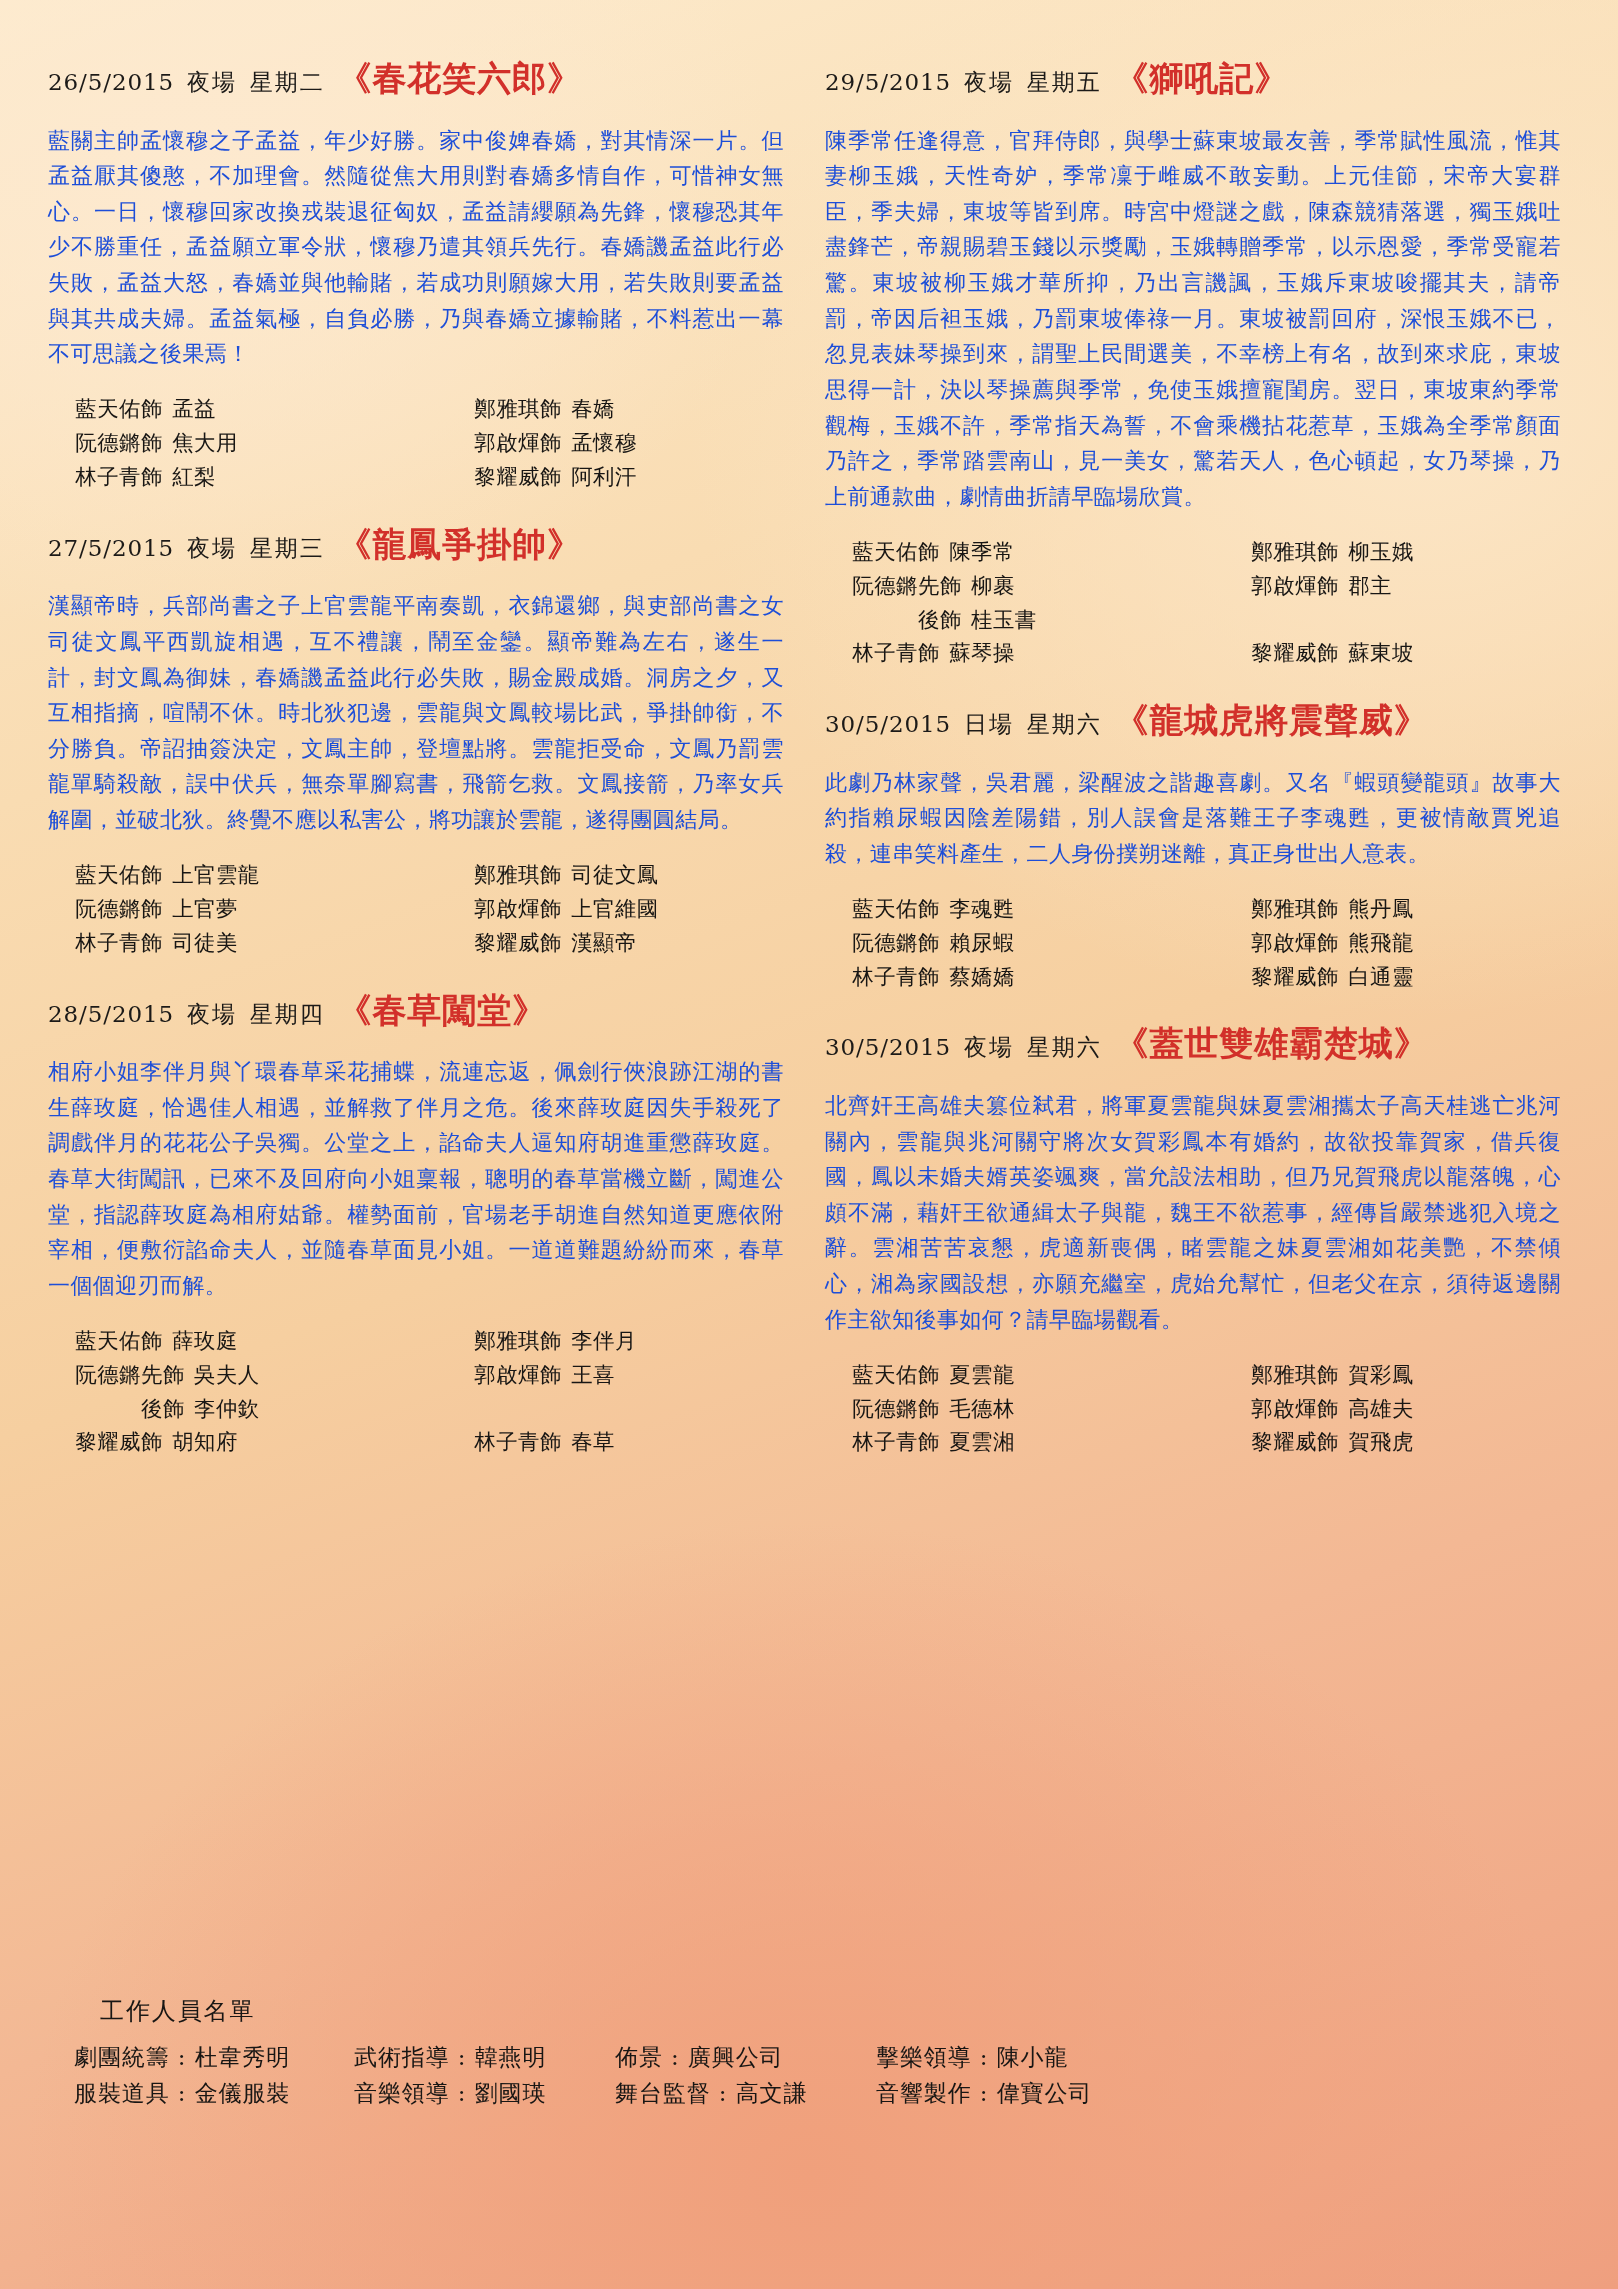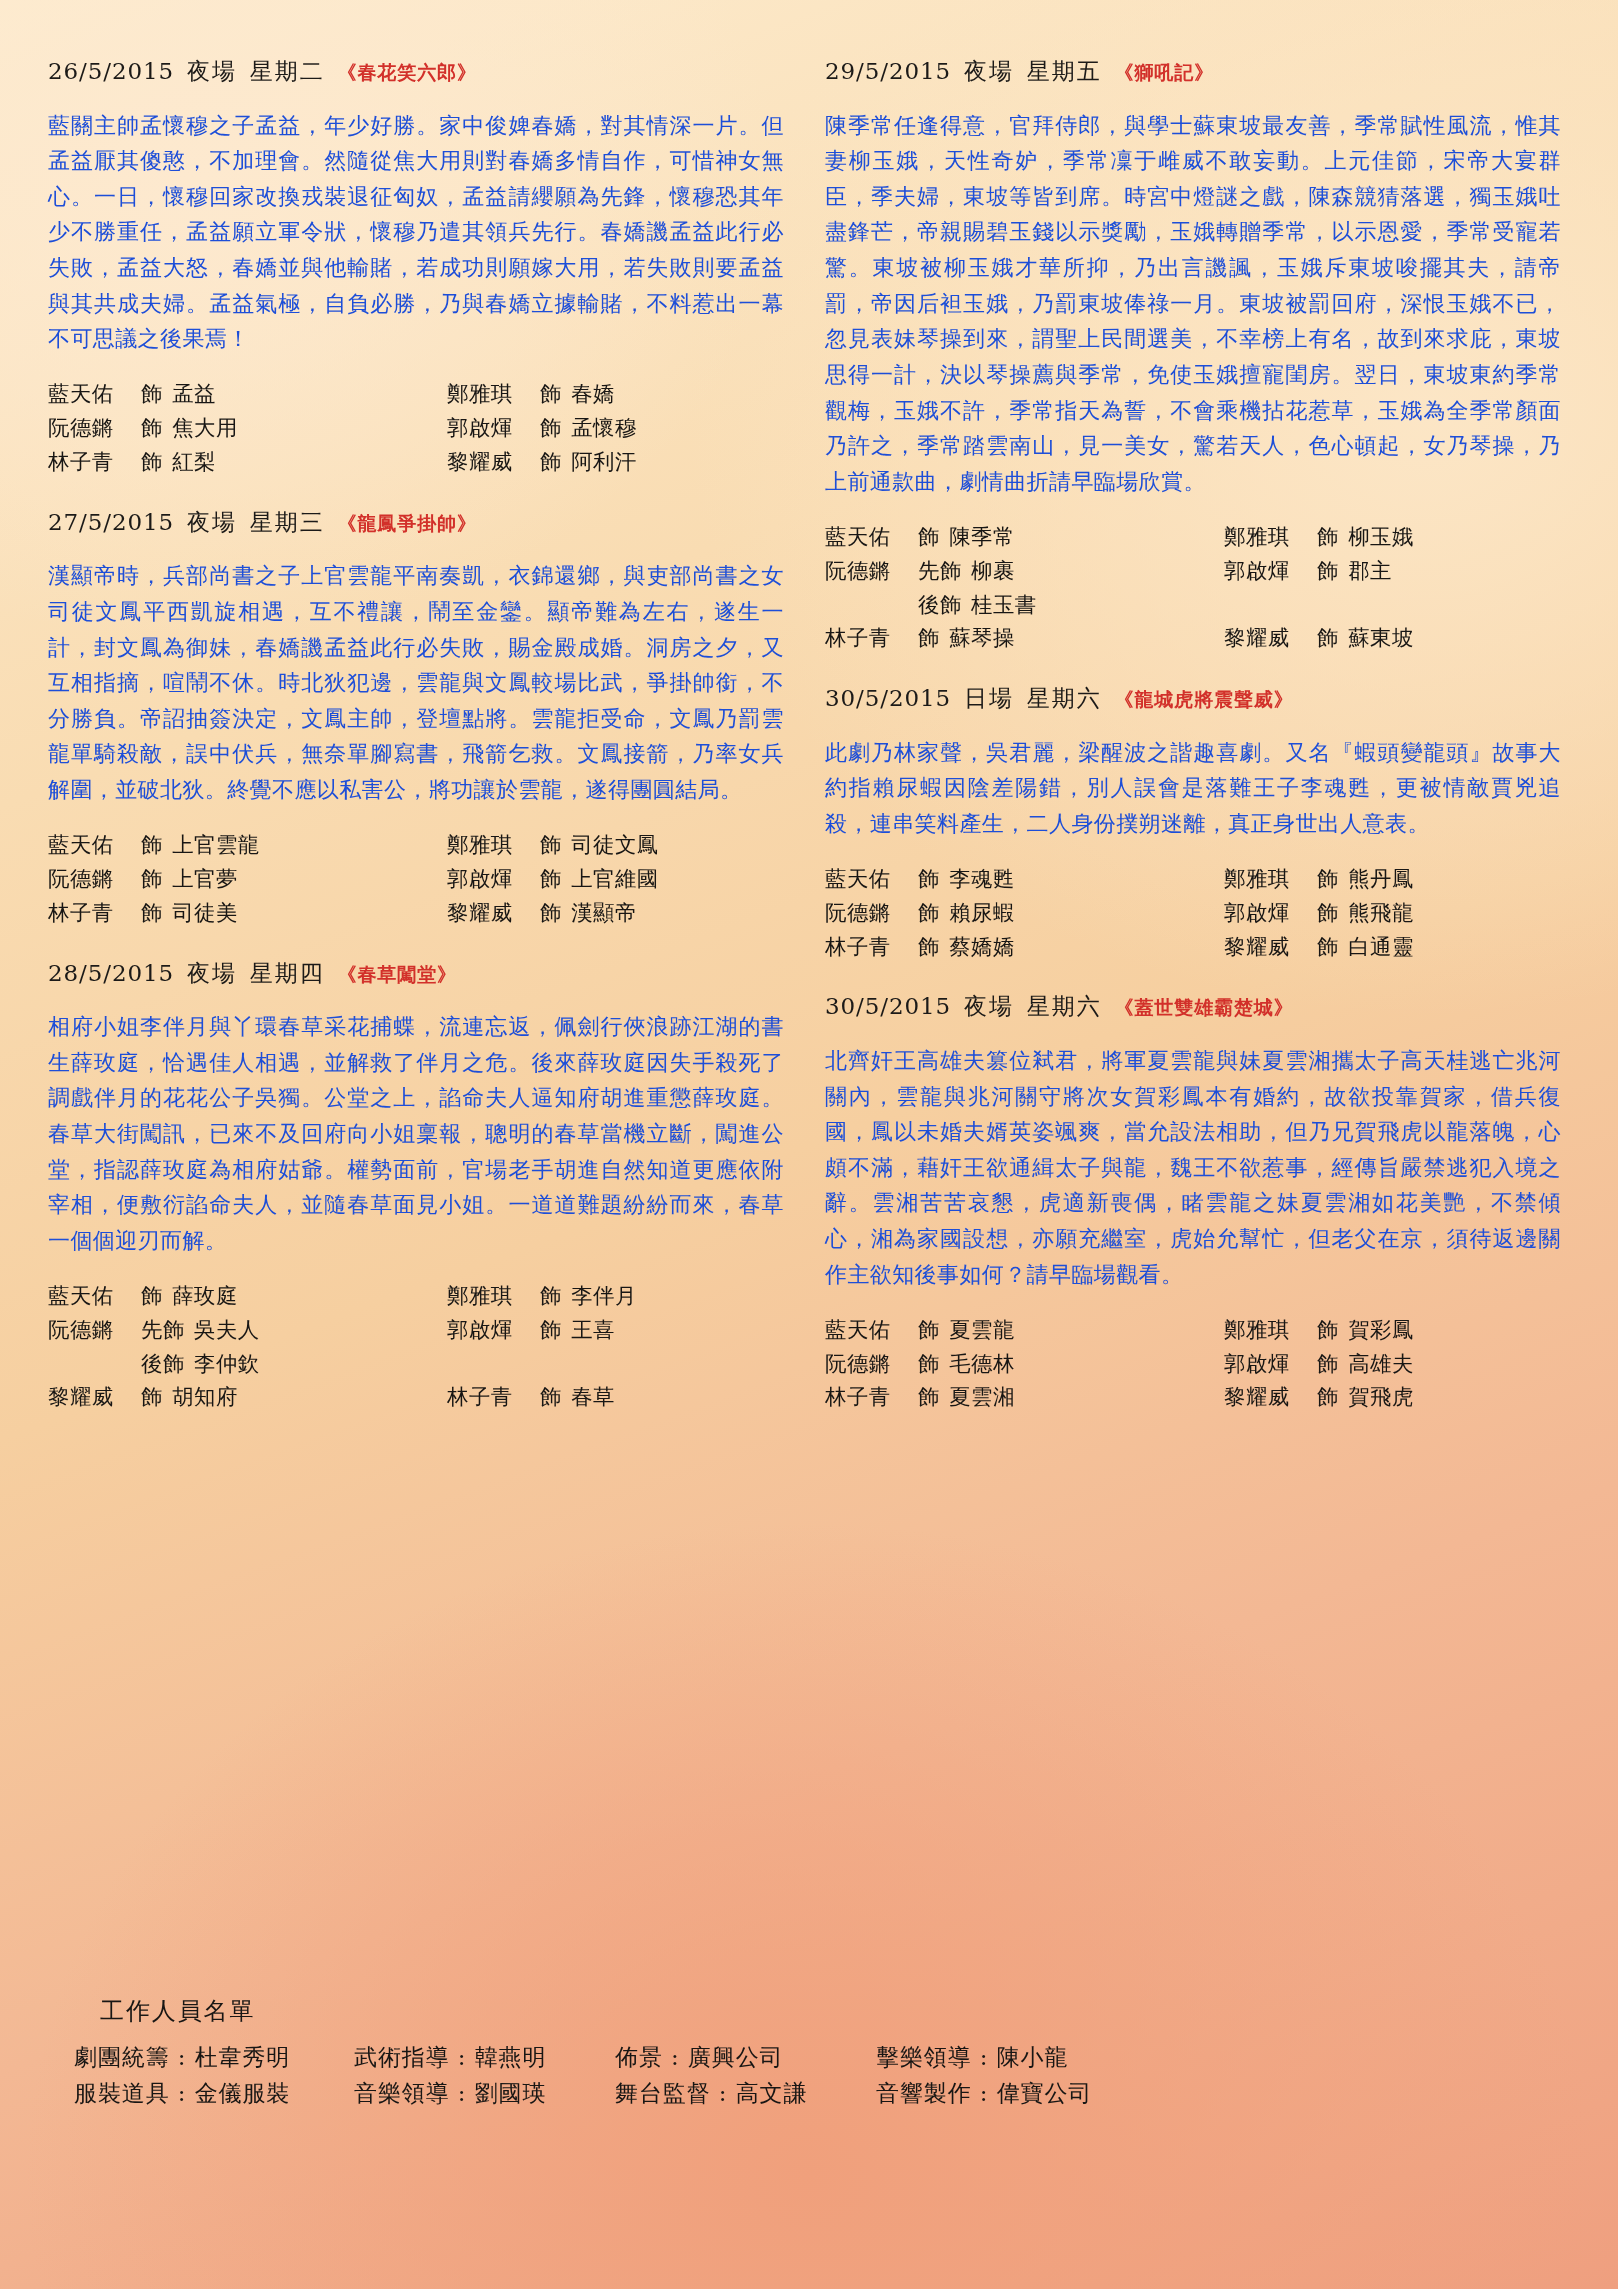--- a/index.html
+++ b/index.html
@@ -54,21 +54,21 @@
     font-size: 23px;
     color: #1c1a18;
     letter-spacing: 1.9px;
   }
   .show-weekday {
     font-size: 23px;
     color: #1c1a18;
     letter-spacing: 1.9px;
   }
   .show-title {
-    font-size: 19px;
+    font-size: 34px;
     color: #d2302a;
     font-weight: bold;
     letter-spacing: 0.9px;
   }
   .synopsis {
     font-size: 22px;
     line-height: 1.62;
     color: #1d4ed8;
     text-align: justify;
     text-justify: inter-ideograph;
@@ -81,20 +81,21 @@
     color: #181614;
     letter-spacing: 0.5px;
   }
   .cast-row {
     display: flex;
   }
   .cast-cell {
     width: 50%;
     display: flex;
     white-space: nowrap;
+    text-align: right;
   }
   .cast-cell.indent {
     padding-left: 62px;
   }
   .actor {
     min-width: 93px;
     display: inline-block;
   }
   .role-sep {
     margin: 0 9.3px 0 0;

